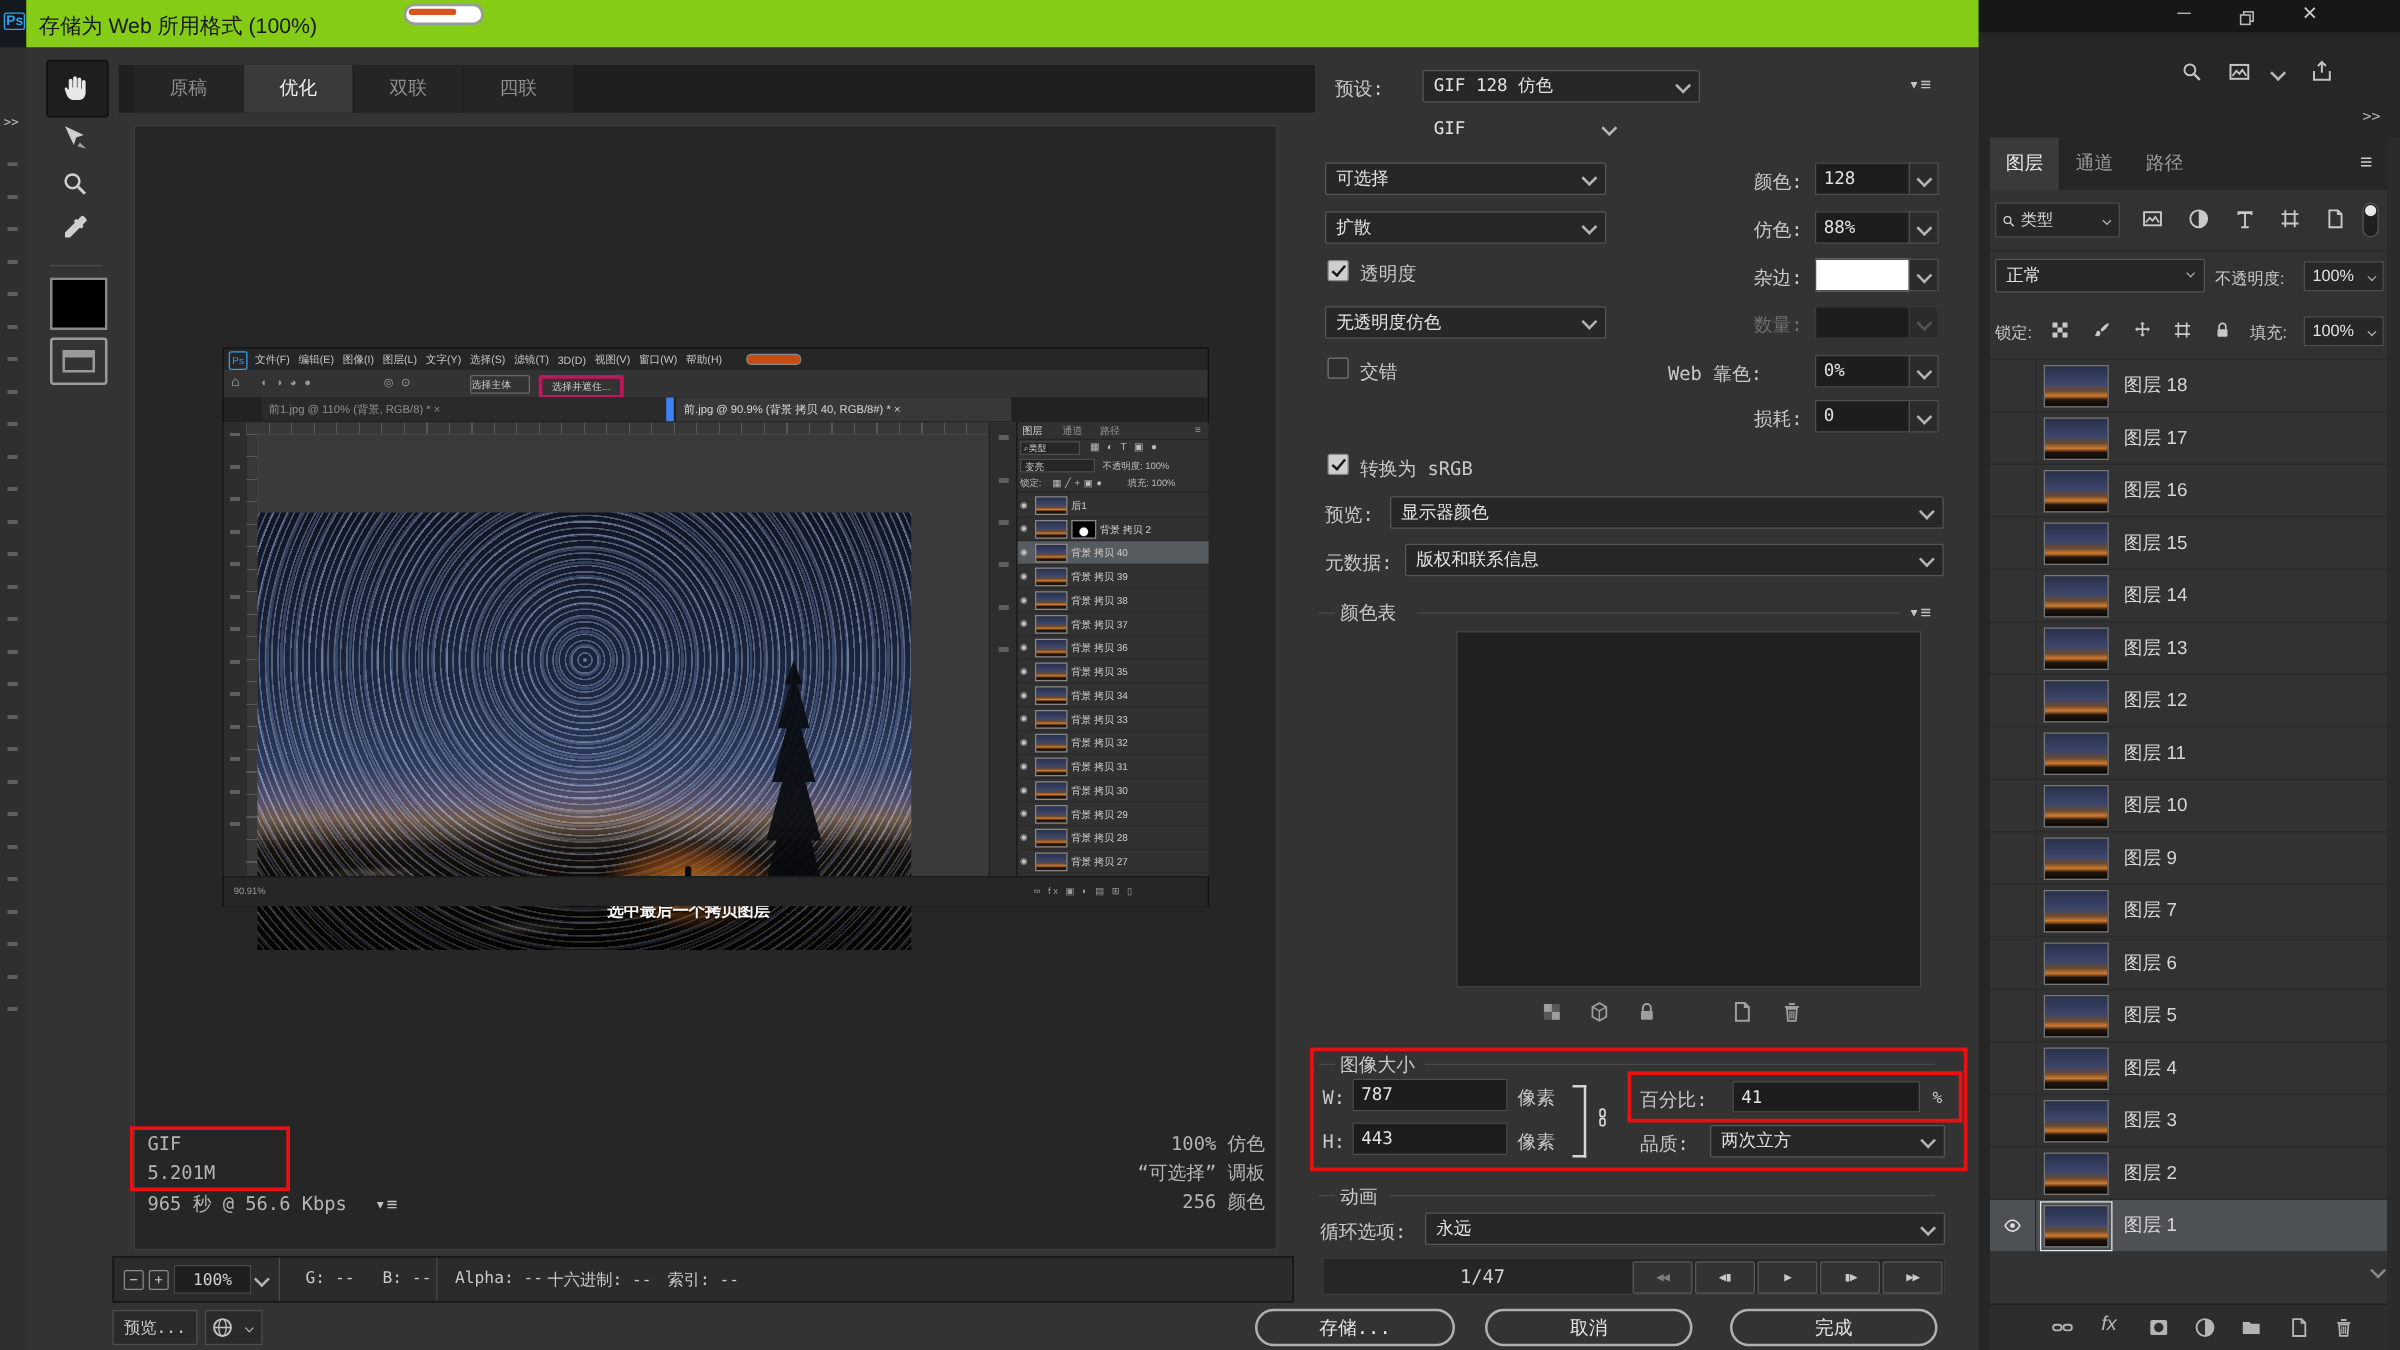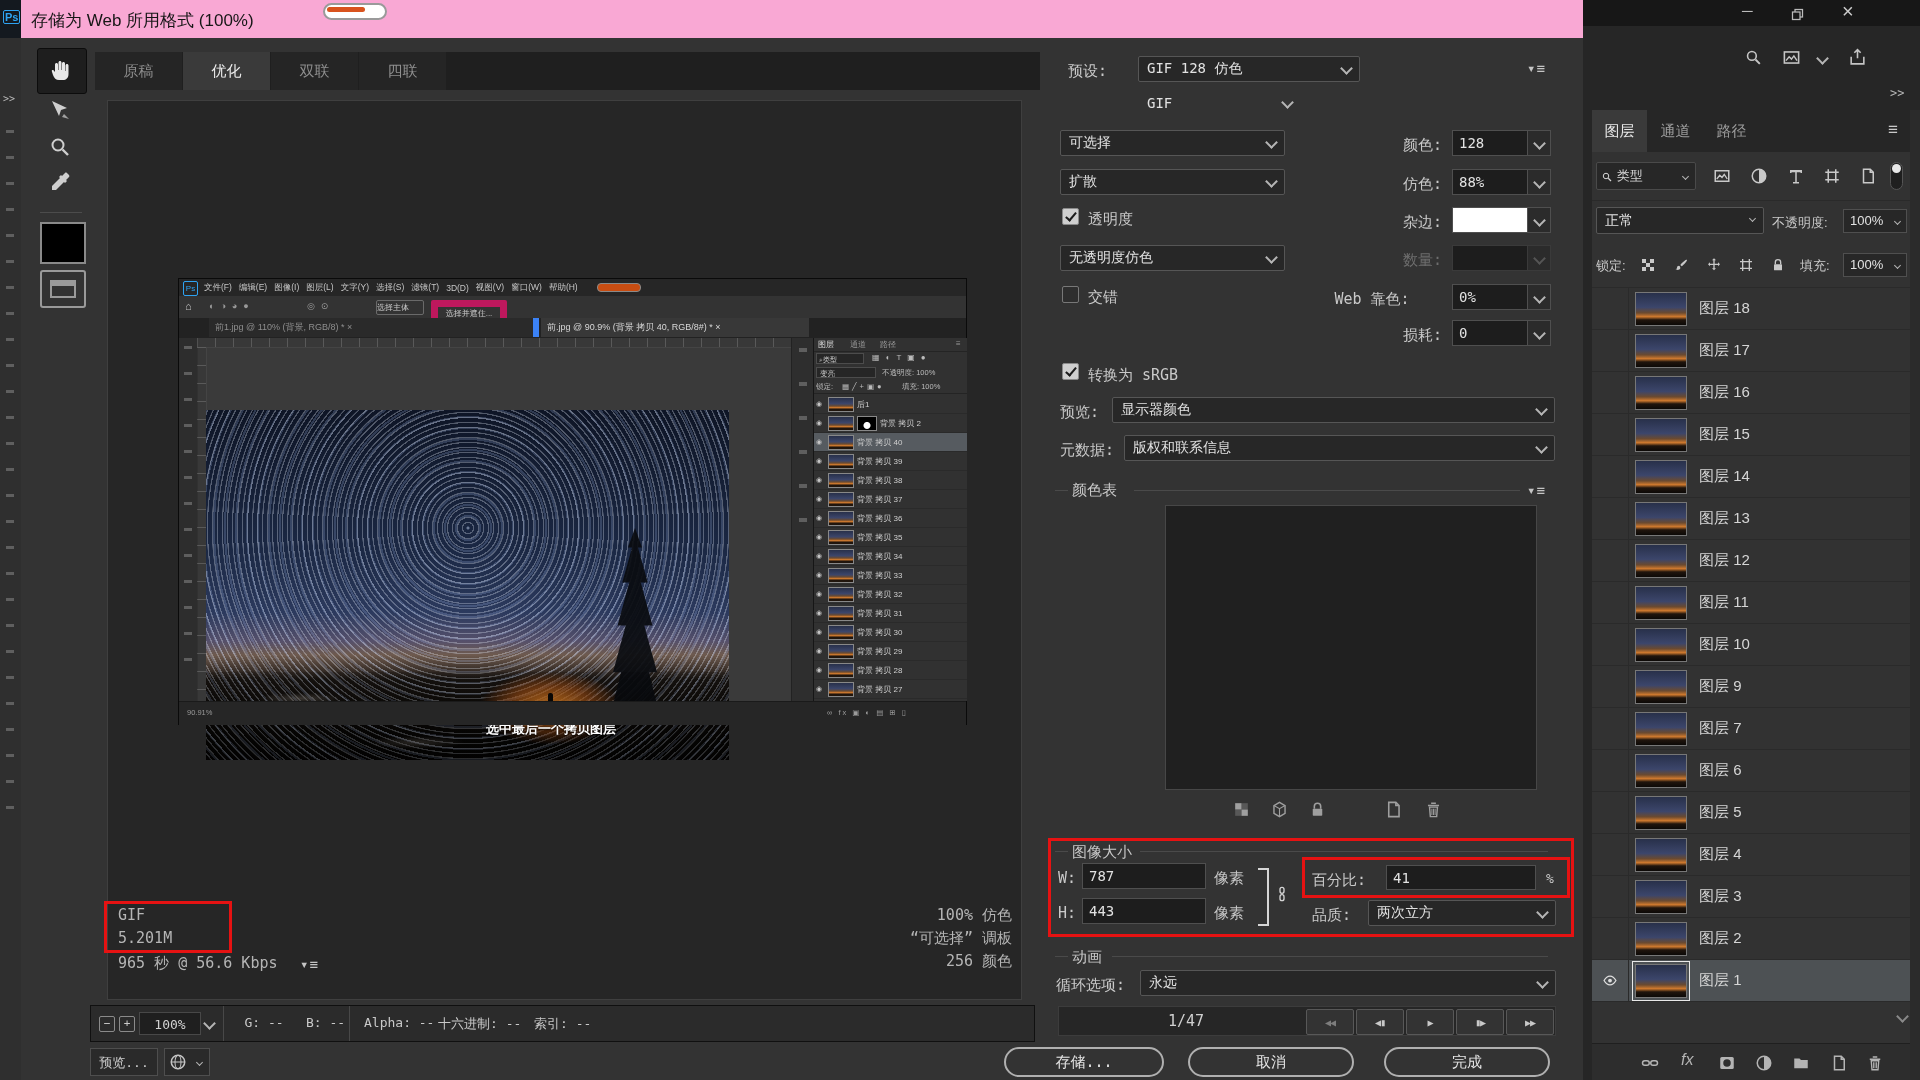--- a/index.html
+++ b/index.html
@@ -191,35 +191,35 @@
 <div id="app">
 
   <div class="abs" style="left:0;top:0;width:21px;height:1080px;background:#2f2f2f;">
     <div class="abs" style="left:0;top:0;width:21px;height:38px;background:#14191f;">
       <span class="abs sans" style="left:3px;top:10px;color:#2ea3f2;font-size:11px;font-weight:bold;border:1px solid #2ea3f2;border-radius:2px;padding:0 1px;">Ps</span>
     </div>
     <span class="abs" style="left:3px;top:93px;font-size:10px;color:#bbb;">&gt;&gt;</span>
     <div class="tooltex" style="left:6px;top:130px;height:700px;"></div>
   </div>
 
-  <div class="abs" style="left:21px;top:0;width:1562px;height:38px;background:#f9a8d4;">
+  <div class="abs" style="left:21px;top:0;width:1562px;height:38px;background:#84cc16;">
     <span class="abs sans" style="left:10px;top:9px;color:#161616;font-size:17px;">存储为 Web 所用格式 (100%)</span>
     <span class="abs" style="left:302px;top:3px;width:60px;height:13px;border:2px solid #9a9a9a;border-radius:9px;background:#fff;">
       <span class="abs" style="left:2px;top:2px;width:38px;height:5px;background:#d9531e;border-radius:3px;"></span>
     </span>
   </div>
 
   <div class="abs" style="left:21px;top:38px;width:1562px;height:1042px;background:#333;"></div>
 
   <div class="abs" style="left:37px;top:48px;width:48px;height:44px;background:#1e1e1e;border:1px solid #0c0c0c;border-radius:3px;display:flex;align-items:center;justify-content:center;color:#e8e8e8;">
     <svg class="i" width="24" height="24">
         <use href="#ic-hand"></use>
       </svg>
   </div>
-  <div class="abs" style="left:95px;top:52px;width:945px;height:38px;background:#1f1f1f;display:flex;">
+  <div class="abs" style="left:95px;top:52px;width:945px;height:38px;background:#1f1f1f;display:flex;padding-left:12px;">
 
   <div class="vtab sans">原稿</div>
       <div class="vtab sans active">优化</div>
       <div class="vtab sans">双联</div>
       <div class="vtab sans">四联</div>
     </div>
 
   <div class="abs" style="left:107px;top:100px;width:915px;height:900px;background:#262626;border:1px solid #3f3f3f;box-sizing:border-box;"></div>
 
   <div id="inner">
@@ -241,21 +241,21 @@
           <span>帮助(H)</span>
         </div>
       <span class="abs" style="left:418px;top:4px;width:42px;height:7px;background:#c84d12;border:1px solid #8a8a8a;border-radius:4px;"></span>
     </div>
 
     <div class="abs" style="left:0;top:17px;width:787px;height:22px;background:#333;border-bottom:1px solid #222;">
       <span class="abs" style="left:6px;top:4px;font-size:11px;color:#bbb;">⌂</span>
       <span class="abs" style="left:30px;top:5px;font-size:9px;color:#999;letter-spacing:6px;">◐◑◕●</span>
       <span class="abs" style="left:128px;top:5px;font-size:9px;color:#999;letter-spacing:6px;">◎⊙</span>
       <span class="abs sans" style="left:197px;top:4px;width:46px;height:13px;border:1px solid #6a6a6a;border-radius:2px;font-size:8px;color:#ccc;line-height:13px;">选择主体</span>
-      <span class="abs sans" style="left:252px;top:4px;width:62px;height:13px;border:7px solid #be185d;border-radius:2px;font-size:8px;color:#ccc;text-align:center;line-height:13px;">选择并遮住...</span>
+      <span class="abs sans" style="left:252px;top:4px;width:62px;height:13px;border:3px solid #be185d;border-radius:2px;font-size:8px;color:#ccc;text-align:center;line-height:13px;">选择并遮住...</span>
     </div>
 
     <div class="abs" style="left:0;top:39px;width:787px;height:20px;background:#222;">
       <span class="abs" style="left:30px;top:0;width:330px;height:19px;background:#2a2a2a;border-right:6px solid #3b82f6;color:#8e8e8e;font-size:9px;line-height:19px;padding:0 6px;white-space:nowrap;overflow:hidden;box-sizing:border-box;">前1.jpg @ 110% (背景, RGB/8) * ×</span>
       <span class="abs" style="left:362px;top:0;width:268px;height:19px;background:#383838;color:#d8d8d8;font-size:9px;line-height:19px;padding:0 6px;white-space:nowrap;overflow:hidden;box-sizing:border-box;">前.jpg @ 90.9% (背景 拷贝 40, RGB/8#) * ×</span>
     </div>
 
     <div class="abs" style="left:0;top:59px;width:787px;height:363px;background:#3a3a3a;">
       <div class="abs" style="left:0;top:0;width:18px;height:363px;background:#2d2d2d;border-right:1px solid #242424;">
         <div class="tooltex" style="left:5px;top:8px;height:330px;"></div>

